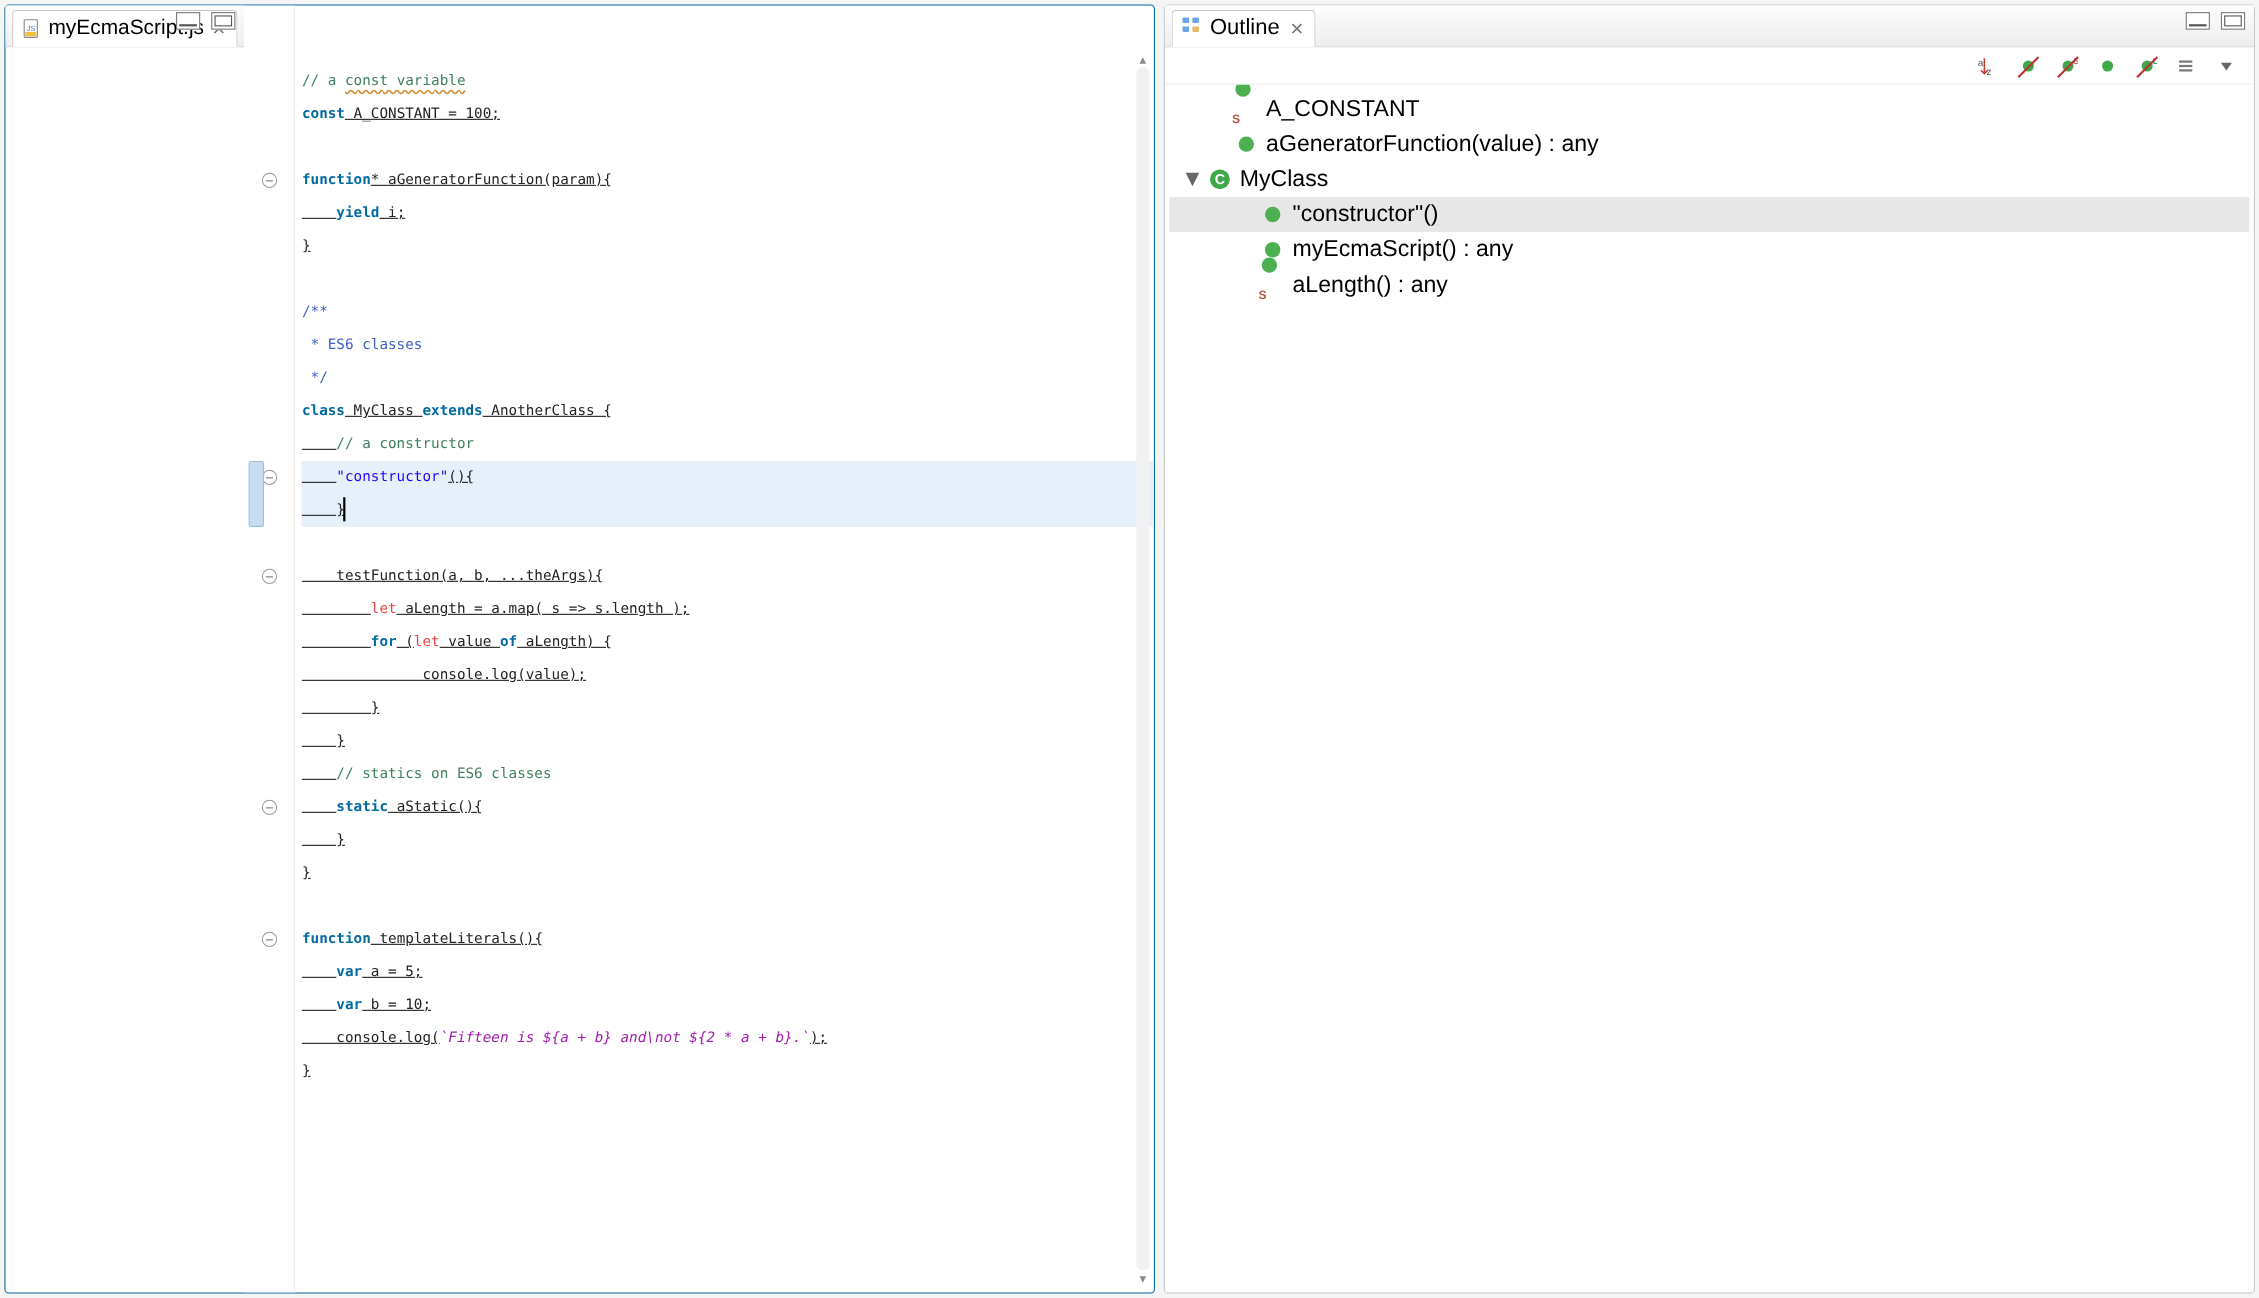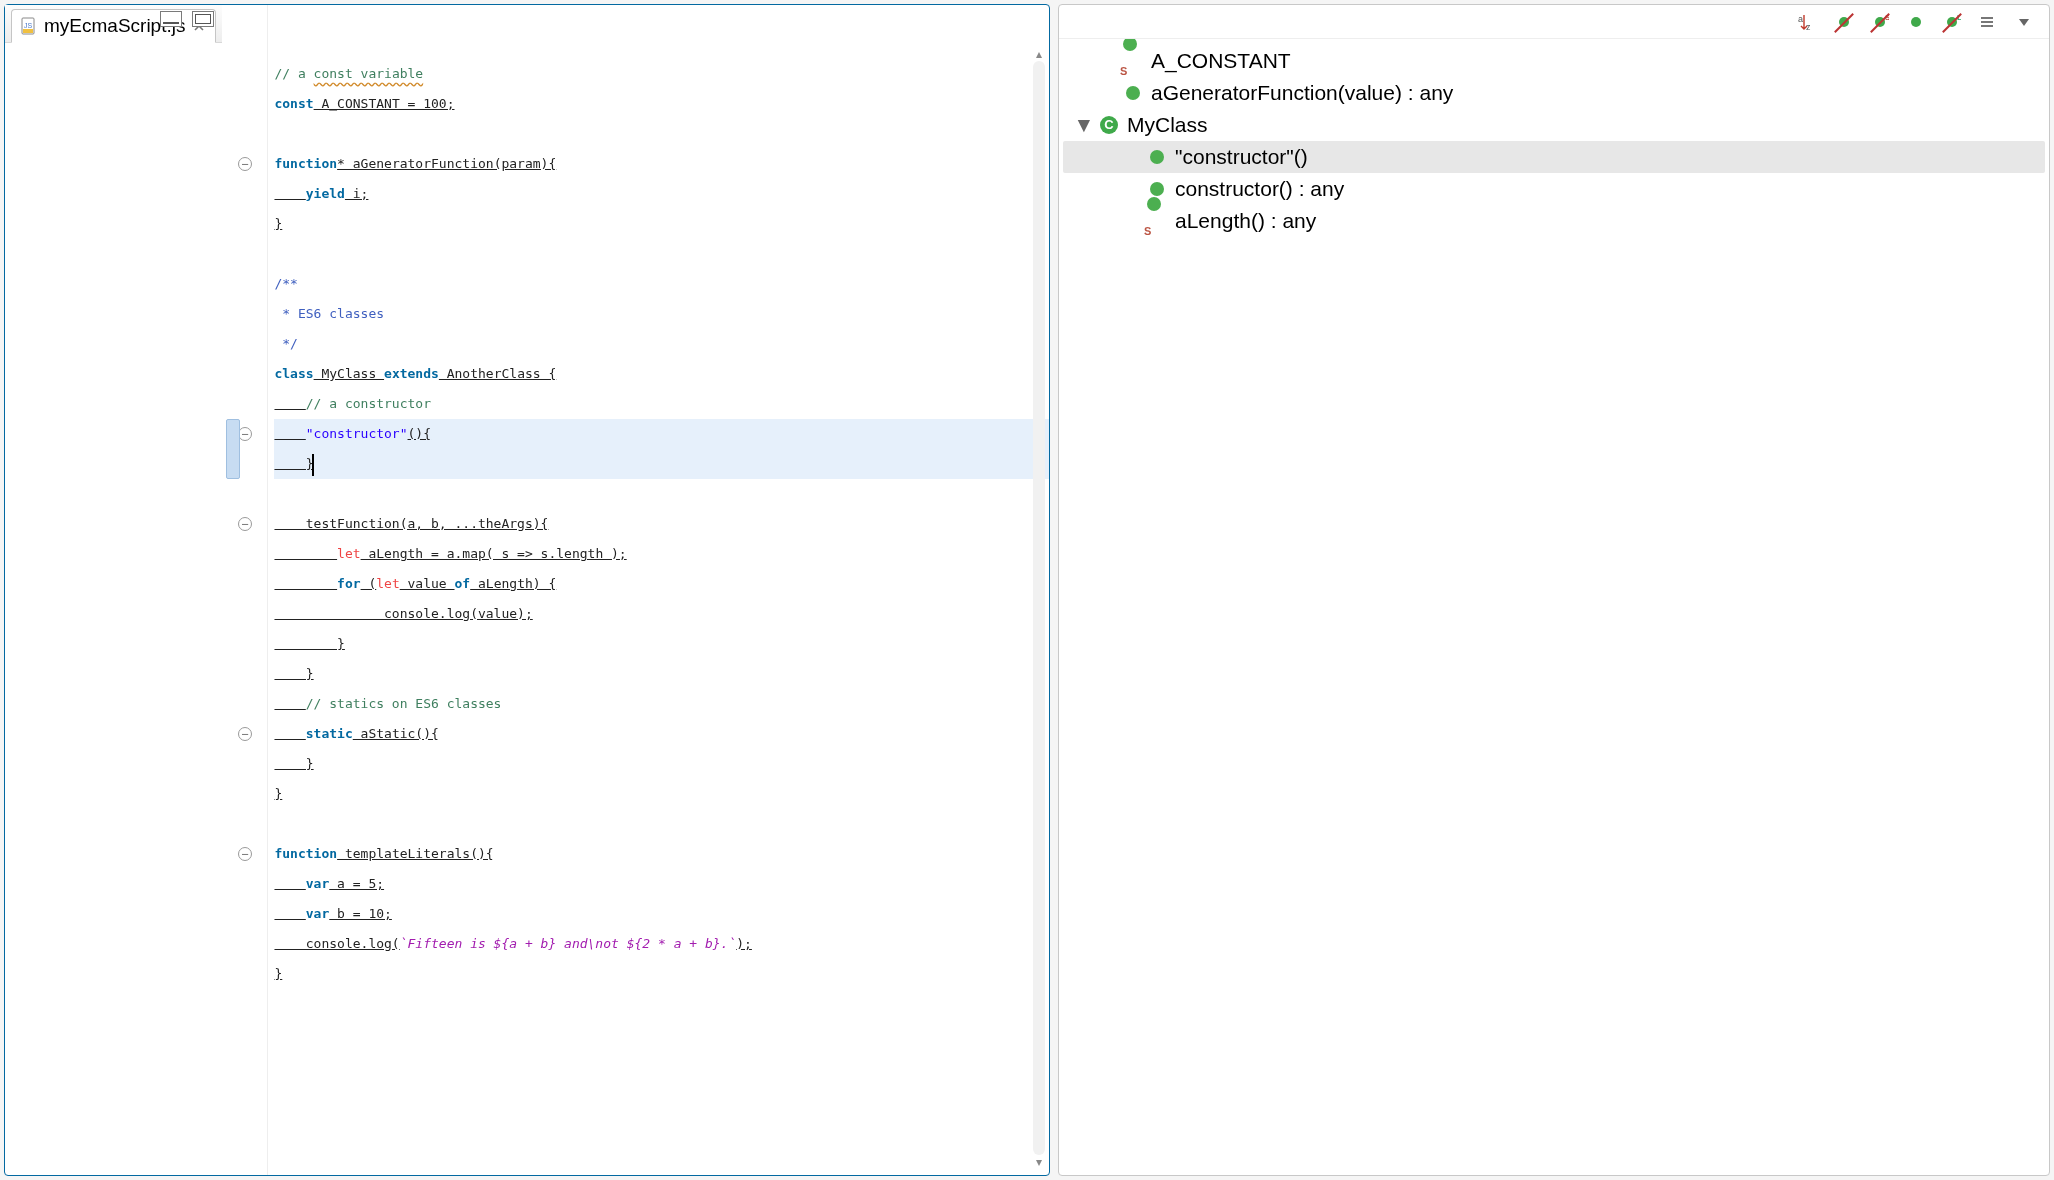--- a/index.html
+++ b/index.html
@@ -138,20 +138,42 @@
       <div class="code-area" id="code"><div class="codeline"><span class="tok-comment">// a </span><span class="tok-comment squiggle">const variable</span></div><div class="codeline"><span class="tok-keyword">const</span><span class="tok-default"> A_CONSTANT = 100;</span></div><div class="codeline"></div><div class="codeline"><span class="tok-keyword">function</span><span class="tok-default">* aGeneratorFunction(param){</span></div><div class="codeline"><span class="tok-default">    </span><span class="tok-keyword">yield</span><span class="tok-default"> i;</span></div><div class="codeline"><span class="tok-default">}</span></div><div class="codeline"></div><div class="codeline"><span class="tok-doc">/**</span></div><div class="codeline"><span class="tok-doc"> * ES6 classes</span></div><div class="codeline"><span class="tok-doc"> */</span></div><div class="codeline"><span class="tok-keyword">class</span><span class="tok-default"> MyClass </span><span class="tok-keyword">extends</span><span class="tok-default"> AnotherClass {</span></div><div class="codeline"><span class="tok-default">    </span><span class="tok-comment">// a constructor</span></div><div class="codeline hl"><span class="tok-default">    </span><span class="tok-string">"constructor"</span><span class="tok-default">(){</span></div><div class="codeline hl"><span class="tok-default">    }</span><span class="caret"></span></div><div class="codeline"></div><div class="codeline"><span class="tok-default">    testFunction(a, b, ...theArgs){</span></div><div class="codeline"><span class="tok-default">        </span><span class="tok-keyword-med">let</span><span class="tok-default"> aLength = a.map( s =&gt; s.length );</span></div><div class="codeline"><span class="tok-default">        </span><span class="tok-keyword">for</span><span class="tok-default"> (</span><span class="tok-keyword-med">let</span><span class="tok-default"> value </span><span class="tok-keyword">of</span><span class="tok-default"> aLength) {</span></div><div class="codeline"><span class="tok-default">              console.log(value);</span></div><div class="codeline"><span class="tok-default">        }</span></div><div class="codeline"><span class="tok-default">    }</span></div><div class="codeline"><span class="tok-default">    </span><span class="tok-comment">// statics on ES6 classes</span></div><div class="codeline"><span class="tok-default">    </span><span class="tok-keyword">static</span><span class="tok-default"> aStatic(){</span></div><div class="codeline"><span class="tok-default">    }</span></div><div class="codeline"><span class="tok-default">}</span></div><div class="codeline"></div><div class="codeline"><span class="tok-keyword">function</span><span class="tok-default"> templateLiterals(){</span></div><div class="codeline"><span class="tok-default">    </span><span class="tok-keyword">var</span><span class="tok-default"> a = 5;</span></div><div class="codeline"><span class="tok-default">    </span><span class="tok-keyword">var</span><span class="tok-default"> b = 10;</span></div><div class="codeline"><span class="tok-default">    console.log(</span><span class="tok-string-it">`Fifteen is ${a + b} and\not ${2 * a + b}.`</span><span class="tok-default">);</span></div><div class="codeline"><span class="tok-default">}</span></div></div>
       <div class="scrollbar-v">
         <div class="sb-btn">▴</div>
         <div class="sb-track"></div>
         <div class="sb-btn">▾</div>
       </div>
     </div>
   </div>
 
   <div class="outline-panel">
+    <div class="outline-tabbar">
+      <div class="outline-tab">
+        <span>
+          <svg width="18" height="18" viewBox="0 0 18 18">
+              <rect x="1" y="2" width="6" height="5" fill="#6aa2e6" rx="1"></rect>
+              <rect x="10" y="2" width="6" height="5" fill="#6aa2e6" rx="1"></rect>
+              <rect x="1" y="10" width="6" height="5" fill="#6aa2e6" rx="1"></rect>
+              <rect x="10" y="10" width="6" height="5" fill="#e6b96a" rx="1"></rect>
+            </svg>
+        </span>
+        <span>Outline</span>
+        <span class="tab-close">
+          <svg width="12" height="12" viewBox="0 0 12 12">
+              <path d="M2 2 L10 10 M10 2 L2 10" stroke="#777" stroke-width="1.6"></path>
+            </svg>
+        </span>
+      </div>
+      <div class="tabbar-controls">
+        <div class="minmax-btn min-btn"></div>
+        <div class="minmax-btn max-btn"></div>
+      </div>
+    </div>
 
     <div class="outline-toolbar">
       <span class="tb-btn" title="Sort">
         <svg width="20" height="20" viewBox="0 0 20 20">
             <text x="0" y="10" font-size="9" fill="#555">a</text>
             <text x="8" y="18" font-size="9" fill="#555">z</text>
             <path d="M6 3 L6 17 M3 14 L6 17 L9 14" stroke="#c0392b" stroke-width="1.4" fill="none"></path>
           </svg>
       </span>
       <span class="tb-btn tb-slash">
@@ -222,21 +244,21 @@
             <span class="dot dot-green"></span>
           </span>
           <span>"constructor"()</span>
         </div>
         <div class="tree-row">
           <span class="tree-indent" style="width: 48px;"></span>
           <span class="twisty"></span>
           <span class="node-icon">
             <span class="dot dot-green"></span>
           </span>
-          <span>constructor() : any</span>
+          <span>myEcmaScript() : any</span>
         </div>
         <div class="tree-row">
           <span class="tree-indent" style="width: 48px;"></span>
           <span class="twisty"></span>
           <span class="node-icon">
             <span><span class="dot dot-green"></span><span class="sup-s">S</span></span>
           </span>
           <span>aLength() : any</span>
         </div>
       </div>

